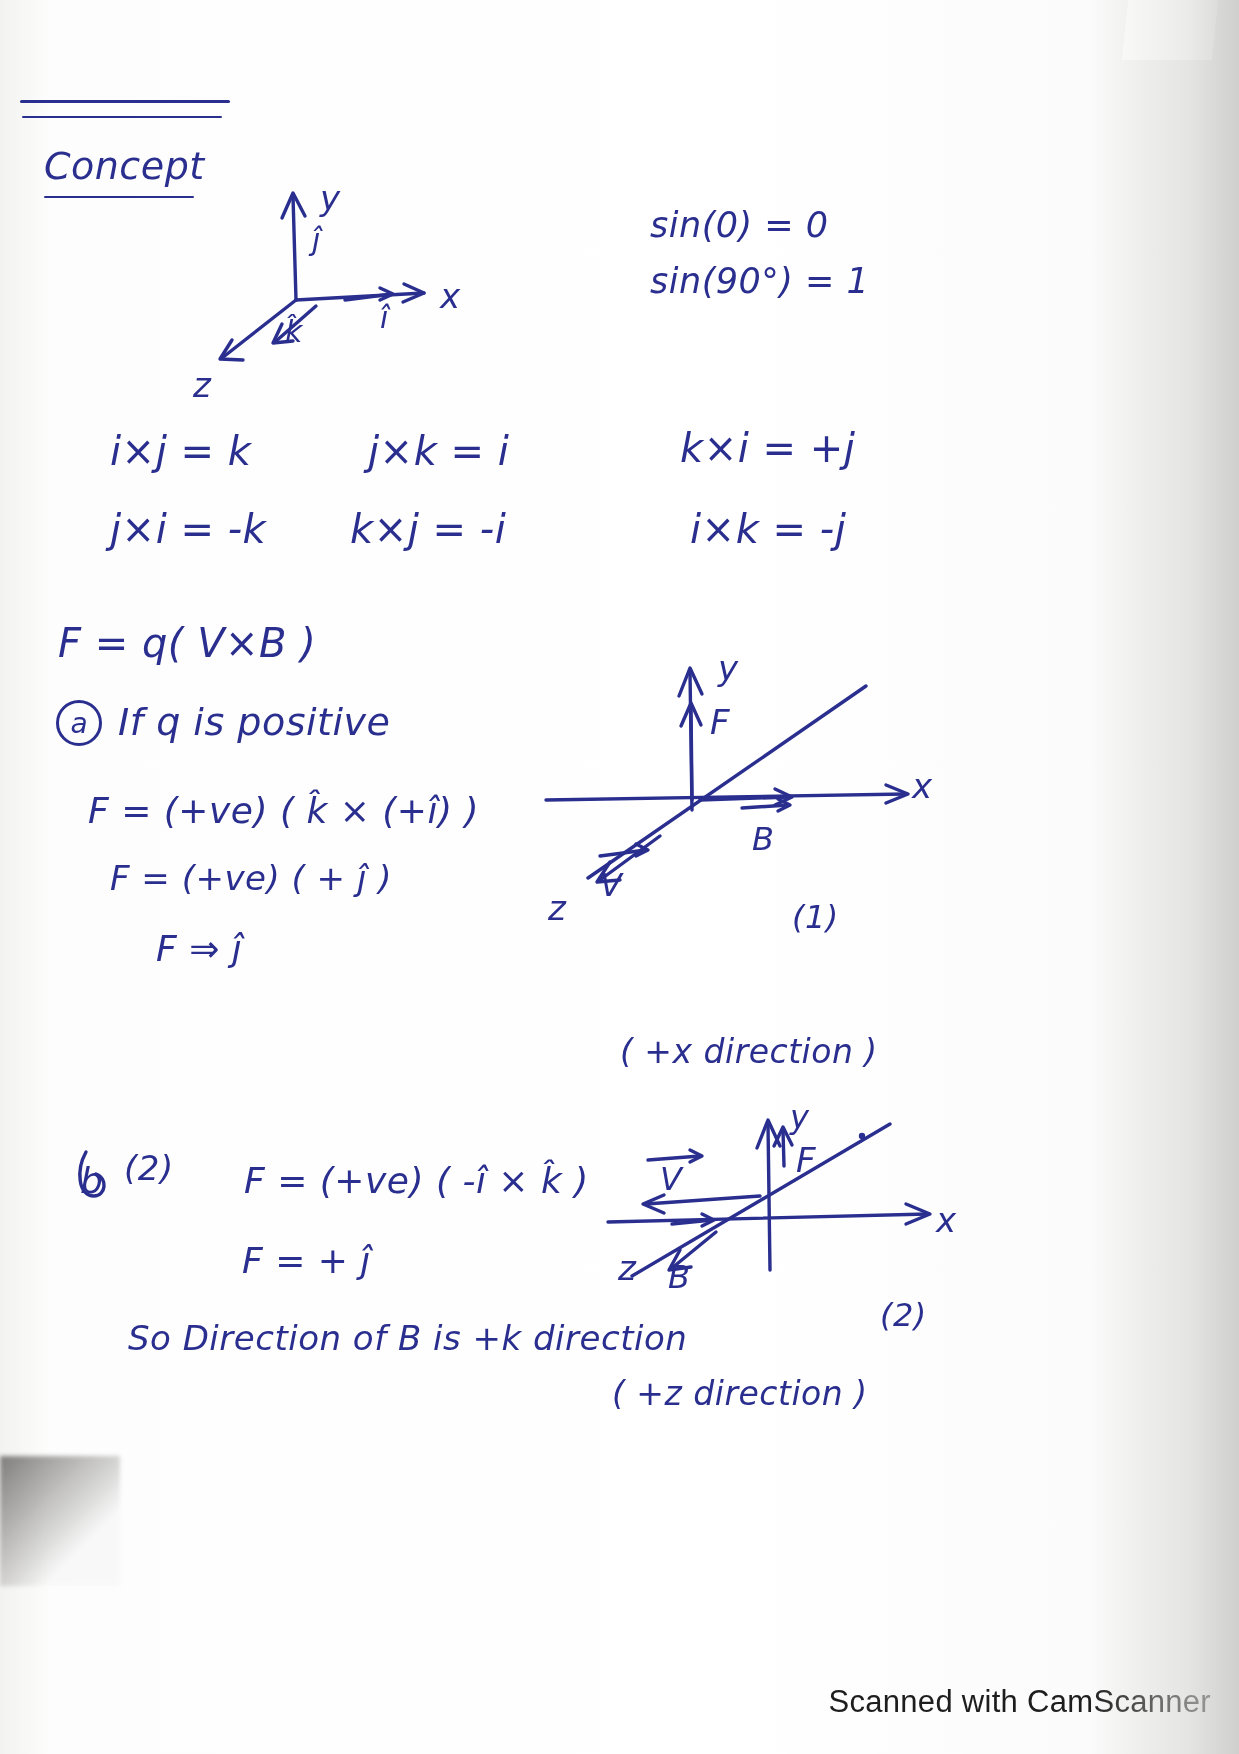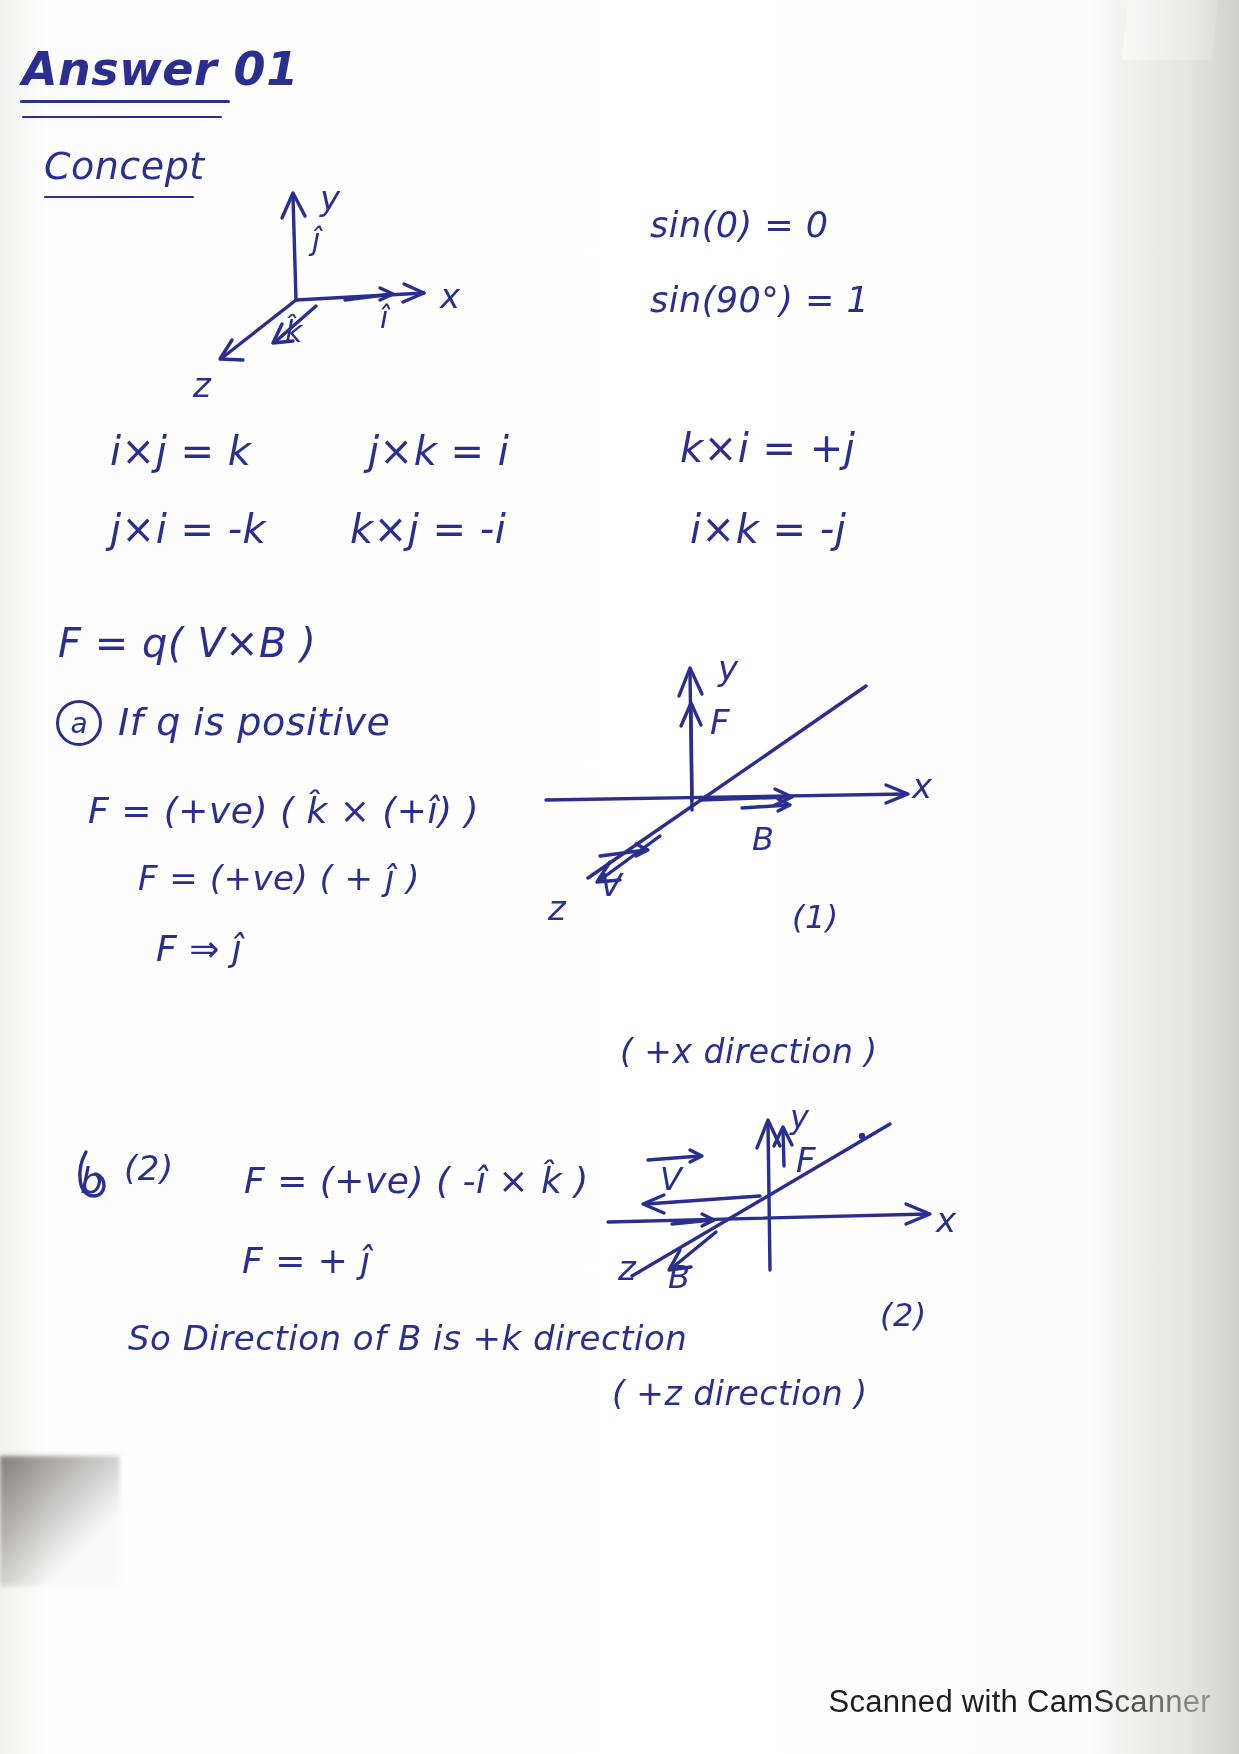--- a/index.html
+++ b/index.html
@@ -92,29 +92,28 @@
     font-style: italic;
   }
 </style>
 </head>
 <body>
 
 <div id="scan-page">
   <div id="page-fold"></div>
   <div id="scan-corner"></div>
 
-  <div class="ink" style="left:22px; top:42px; font-size:46px; font-weight:600;">Answer 01</div>
   <div class="uline" style="left:20px; top:100px; width:210px;"></div>
   <div class="uline" style="left:22px; top:116px; width:200px; height:2px;"></div>
 
   <div class="ink" style="left:44px; top:144px; font-size:38px;">Concept</div>
   <div class="uline" style="left:44px; top:196px; width:150px; height:2px;"></div>
 
   <div class="ink" style="left:650px; top:205px; font-size:35px;">sin(0) = 0</div>
-  <div class="ink" style="left:650px; top:280px; font-size:35px;">sin(90°) = 1</div>
+  <div class="ink" style="left:650px; top:261px; font-size:35px;">sin(90°) = 1</div>
 
   <div class="ink" style="left:320px; top:178px; font-size:34px;">y</div>
   <div class="ink" style="left:312px; top:222px; font-size:30px;">ĵ</div>
   <div class="ink" style="left:440px; top:276px; font-size:34px;">x</div>
   <div class="ink" style="left:380px; top:300px; font-size:30px;">î</div>
   <div class="ink" style="left:285px; top:314px; font-size:30px;">k̂</div>
   <div class="ink" style="left:193px; top:365px; font-size:34px;">z</div>
 
   <div class="ink" style="left:110px; top:428px; font-size:40px;">i×j = k</div>
   <div class="ink" style="left:368px; top:428px; font-size:40px;">j×k = i</div>
@@ -122,21 +121,21 @@
   <div class="ink" style="left:110px; top:506px; font-size:40px;">j×i = -k</div>
   <div class="ink" style="left:350px; top:506px; font-size:40px;">k×j = -i</div>
   <div class="ink" style="left:690px; top:506px; font-size:40px;">i×k = -j</div>
 
   <div class="ink" style="left:58px; top:620px; font-size:40px;">F = q( V×B )</div>
 
   <div class="circled" style="left:56px; top:700px; width:40px; height:40px; font-size:28px;">a</div>
   <div class="ink" style="left:118px; top:700px; font-size:38px;">If q is positive</div>
 
   <div class="ink" style="left:88px; top:790px; font-size:36px;">F = (+ve) ( k̂ × (+î) )</div>
-  <div class="ink" style="left:110px; top:858px; font-size:34px;margin-left:28px;">F = (+ve) ( + ĵ )</div>
+  <div class="ink" style="left:110px; top:858px; font-size:34px;">F = (+ve) ( + ĵ )</div>
   <div class="ink" style="left:156px; top:928px; font-size:36px;">F ⇒ ĵ</div>
 
   <div class="ink" style="left:620px; top:1032px; font-size:33px;">( +x direction )</div>
 
   <div class="ink" style="left:718px; top:648px; font-size:34px;">y</div>
   <div class="ink" style="left:710px; top:702px; font-size:34px;">F</div>
   <div class="ink" style="left:912px; top:766px; font-size:34px;">x</div>
   <div class="ink" style="left:752px; top:820px; font-size:32px;">B</div>
   <div class="ink" style="left:600px; top:866px; font-size:32px;">V</div>
   <div class="ink" style="left:548px; top:888px; font-size:34px;">z</div>

